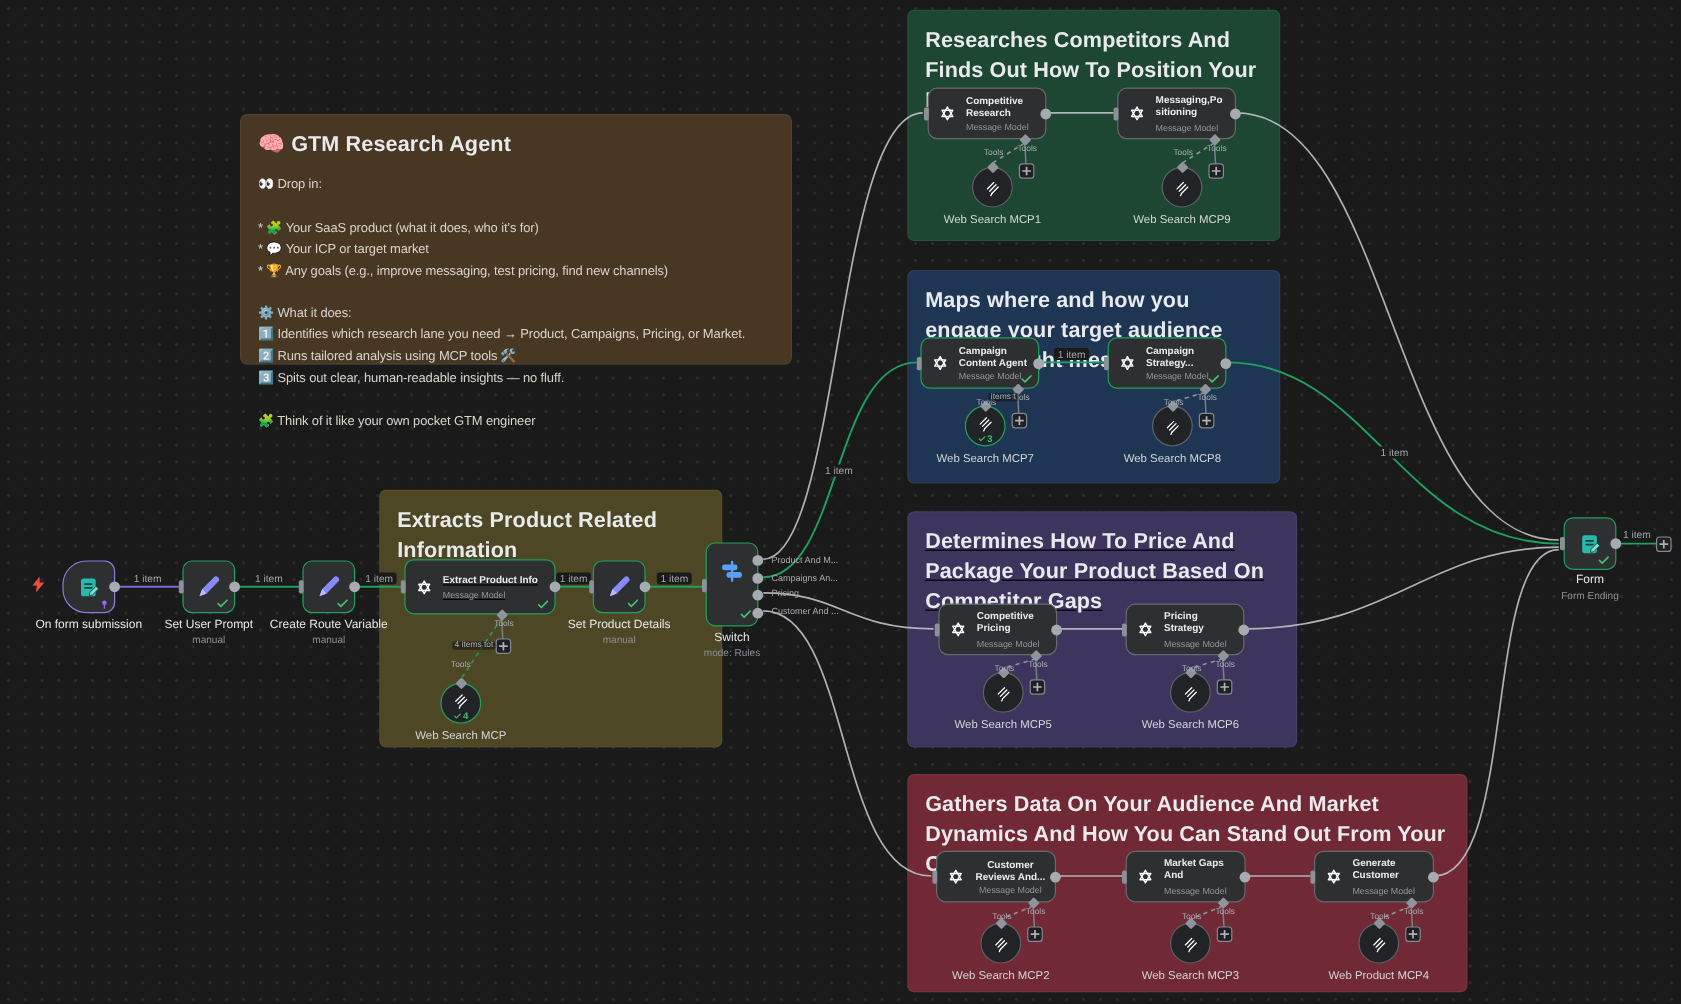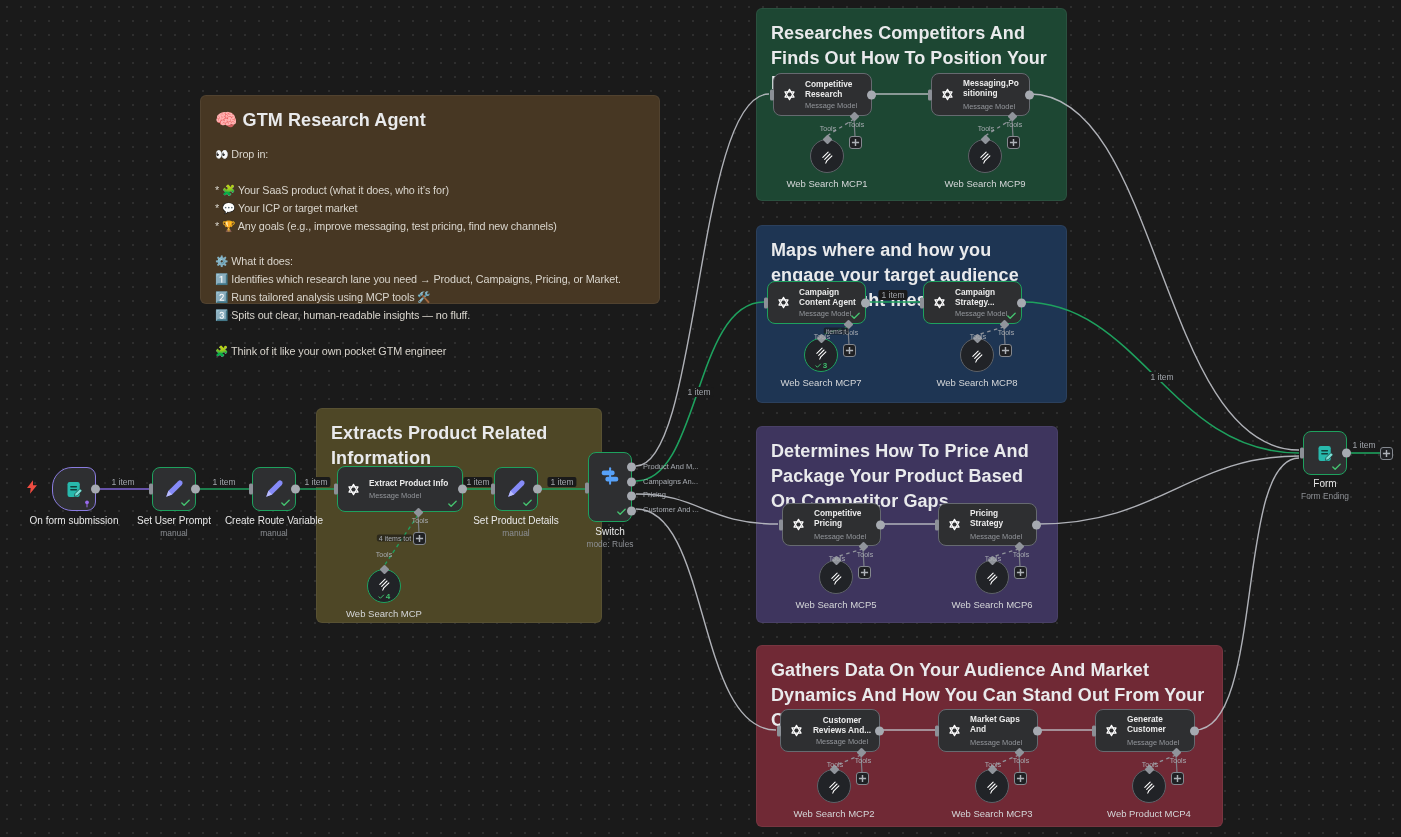--- a/index.html
+++ b/index.html
@@ -65,21 +65,21 @@
   </div>
   <div class="sticky" style="left:316px;top:408px;width:286px;height:215px;background:#4e4726;">
     <h2>Extracts Product Related Information</h2>
   </div>
   <div class="sticky" style="left:756px;top:8px;width:311px;height:193px;background:#1d4733;">
     <h2>Researches Competitors And Finds Out How To Position Your Product</h2>
   </div>
   <div class="sticky" style="left:756px;top:225px;width:311px;height:178px;background:#1e3553;">
     <h2>Maps where and how you engage your target audience with the right message</h2>
   </div>
-  <div class="sticky" style="left:756px;top:426px;width:302px;height:197px;background:#3e355e;">
+  <div class="sticky" style="left:756px;top:426px;width:325px;height:197px;background:#3e355e;text-decoration:underline;">
     <h2>Determines How To Price And Package Your Product Based On Competitor Gaps</h2>
   </div>
   <div class="sticky" style="left:756px;top:645px;width:467px;height:182px;background:#702935;">
     <h2>Gathers Data On Your Audience And Market Dynamics And How You Can Stand Out From Your Competitors</h2>
   </div>
 
   <svg id="edges" width="1401" height="837">
     <path class="e-purple" d="M97 489 H149"></path>
     <path class="e-green" d="M197 489 H249"></path>
     <path class="e-green" d="M297 489 H334"></path>
@@ -265,21 +265,21 @@
 
 <div class="node agent-node exec" style="left: 337px; top: 466px; width: 126px; height: 46px;">
       <span class="icon">
         <svg width="17" height="17" viewBox="0 0 24 24">
           <g fill="none" stroke="#fff" stroke-width="1.7" stroke-linejoin="round">
             <path d="M12 4.6 L18.4 15.7 L5.6 15.7 Z"></path>
             <path d="M12 19.4 L5.6 8.3 L18.4 8.3 Z"></path>
           </g>
         </svg>
       </span>
-      <span style="flex:1;min-width:0;">
+      <span style="flex:1;min-width:0;text-decoration:underline;">
         <span class="ttl" style="display:block;">Extract Product Info</span>
         <span class="sub" style="display:block;">Message Model</span>
       </span>
       <span class="in-stub"></span>
       <span class="out-dot"></span>
       <span class="check"><svg width="11" height="11" viewBox="0 0 24 24">
           <path d="M4 13 l5 5 L20 7" stroke="#45c16f" stroke-width="3" fill="none" stroke-linecap="round" stroke-linejoin="round"></path>
         </svg></span>
     </div>
     <div class="diamond" style="left: 414.5px; top: 508.5px;"></div>

